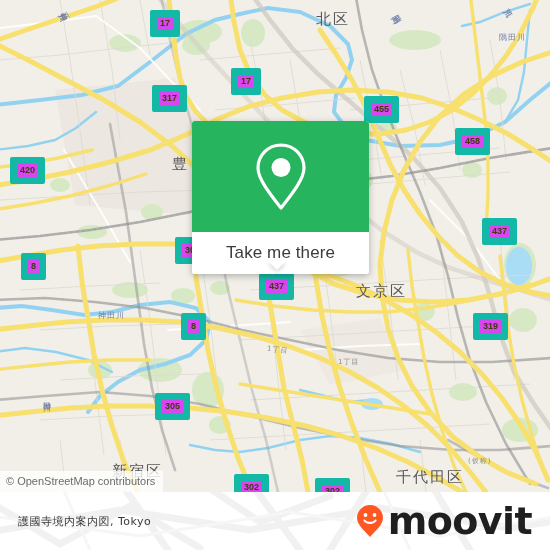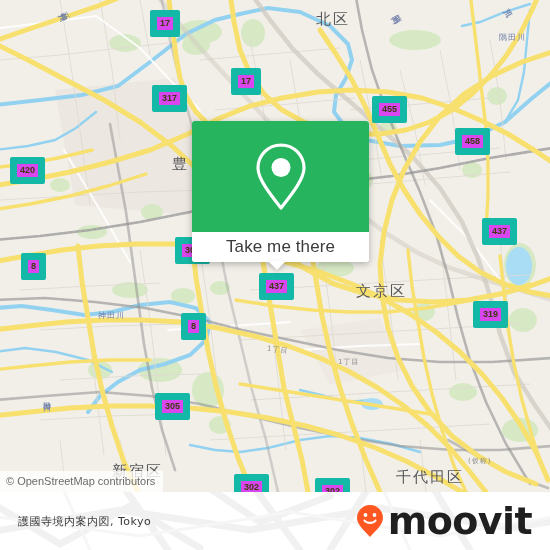--- a/index.html
+++ b/index.html
@@ -78,21 +78,21 @@
     border-radius:3px;
     box-shadow:0 2px 7px rgba(0,0,0,.28);
     overflow:hidden;
     background:#ffffff;
   }
   .card-top{
     height:111px;
     display:flex;align-items:center;justify-content:center;
   }
   .card-bottom{
-    height:30px;background:#ffffff;
+    height:42px;background:#ffffff;
     display:flex;align-items:center;justify-content:center;
   }
   .card-label{
     color:#3c3c3c;
     font-size:17px;
     letter-spacing:.1px;
     font-family:"Liberation Sans","DejaVu Sans",sans-serif;
   }
   .card-pointer{
     position:absolute;left:268px;top:261px;
@@ -312,29 +312,29 @@
     <div class="river" style="left:98px;top:310px;">神田川</div>
     <div class="river" style="left:40px;top:395px;writing-mode:vertical-rl;">神田川</div>
 
     <div class="streetlbl" style="left:267px;top:345px;transform:rotate(8deg);">1丁目</div>
     <div class="streetlbl" style="left:338px;top:357px;">1丁目</div>
     <div class="streetlbl" style="left:468px;top:408px;margin-top:48px;">(仮称)</div>
 
     <div class="shield" style="left:150px;top:10px;">17</div>
     <div class="shield" style="left:231px;top:68px;">17</div>
     <div class="shield" style="left:152px;top:85px;">317</div>
-    <div class="shield" style="left:372px;top:96px;">455</div>
+    <div class="shield" style="left:364px;top:96px;">455</div>
     <div class="shield" style="left:455px;top:128px;">458</div>
     <div class="shield" style="left:10px;top:157px;">420</div>
     <div class="shield" style="left:482px;top:218px;">437</div>
     <div class="shield" style="left:21px;top:253px;">8</div>
     <div class="shield" style="left:175px;top:237px;">305</div>
     <div class="shield" style="left:259px;top:273px;">437</div>
     <div class="shield" style="left:181px;top:313px;">8</div>
-    <div class="shield" style="left:473px;top:301px;">319</div>
+    <div class="shield" style="left:473px;top:313px;">319</div>
     <div class="shield" style="left:155px;top:393px;">305</div>
     <div class="shield" style="left:234px;top:474px;">302</div>
     <div class="shield" style="left:315px;top:478px;">302</div>
 
     <div class="attrib">© OpenStreetMap contributors</div>
   </div>
 
   <div class="card">
     <div class="card-top" style="background:#27b45f;">
       <svg width="62" height="74" viewBox="0 0 62 74">

